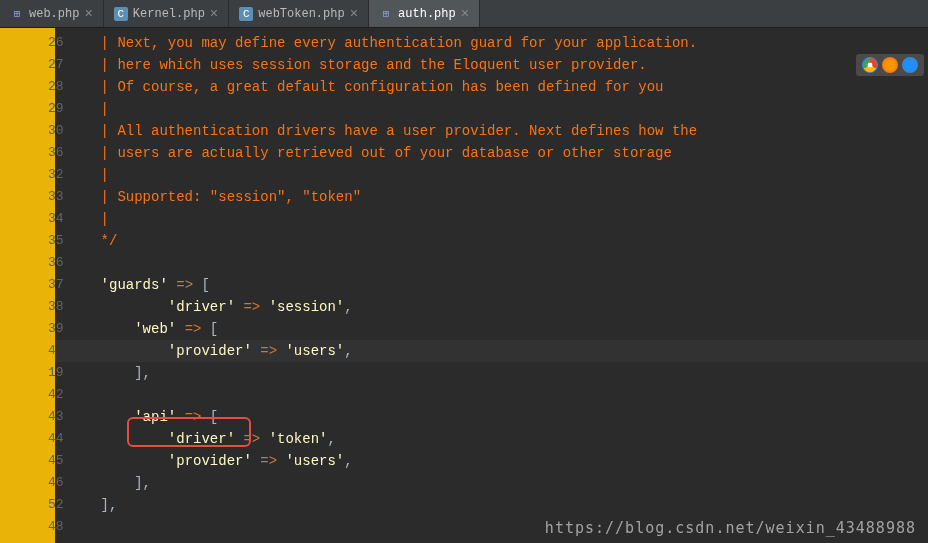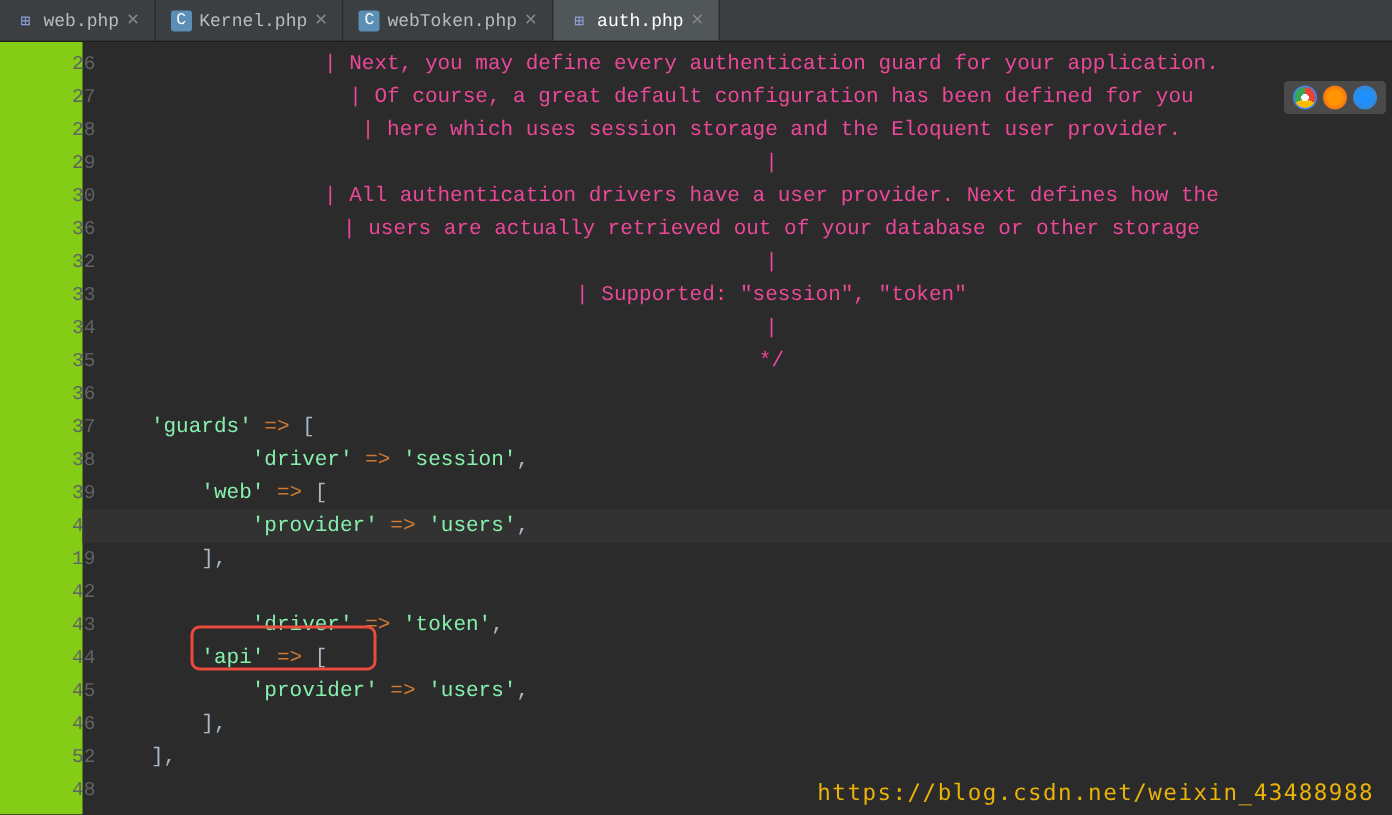--- a/index.html
+++ b/index.html
@@ -33,21 +33,21 @@
 }
 .tab.active { background: #515658; color: #ffffff; }
 .tab .icon { width: 14px; height: 14px; display: inline-flex; align-items: center; justify-content: center; font-size: 11px; }
 .tab .close { color: #888; font-size: 14px; }
 .php-icon { color: #8e9dd8; }
 .c-icon { background: #5b8fb6; color: #fff; border-radius: 2px; width: 13px; height: 13px; font-size: 9px; display: inline-flex; align-items: center; justify-content: center; }
 
 .editor { display: flex; height: calc(100% - 28px); }
 .gutter {
   width: 55px;
-  background: #84cc16;
+  background: #eab308;
   padding-top: 4px;
   flex-shrink: 0;
   padding-left: 48px;
 }
 .line-num {
   height: 22px;
   line-height: 22px;
   text-align: right;
   padding-right: 18px;
   color: #606366;
@@ -59,35 +59,35 @@
   padding-top: 4px;
   position: relative;
 }
 .line {
   height: 22px;
   line-height: 22px;
   white-space: pre;
   padding-left: 12px;
 }
 .line.highlight { background: #323232; }
-.comment { color: #ec4899; text-align: center; }
-.string { color: #86efac; }
+.comment { color: #f97316; }
+.string { color: #fef9c3; }
 .arrow { color: #cc7832; }
 .bracket { color: #a9b7c6; }
 .redact-box {
   position: absolute;
   border: 2px solid #e74c3c;
   border-radius: 6px;
   pointer-events: none;
 }
 .watermark {
   position: absolute;
   bottom: 6px;
   right: 12px;
-  color: #eab308;
+  color: #a3a3a3;
   font-size: 15px;
   font-family: monospace;
   letter-spacing: 1px;
 }
 .browser-icons {
   position: absolute;
   top: 54px;
   right: 4px;
   display: flex;
   gap: 4px;
@@ -148,38 +148,38 @@
     <div class="line-num">43</div>
     <div class="line-num">44</div>
     <div class="line-num">45</div>
     <div class="line-num">46</div>
     <div class="line-num">52</div>
     <div class="line-num">48</div>
   </div>
 
   <div class="code">
     <div class="line comment">    | Next, you may define every authentication guard for your application.</div>
+    <div class="line comment">    | here which uses session storage and the Eloquent user provider.</div>
     <div class="line comment">    | Of course, a great default configuration has been defined for you</div>
-    <div class="line comment">    | here which uses session storage and the Eloquent user provider.</div>
     <div class="line comment">    |</div>
     <div class="line comment">    | All authentication drivers have a user provider. Next defines how the</div>
     <div class="line comment">    | users are actually retrieved out of your database or other storage</div>
     <div class="line comment">    |</div>
     <div class="line comment">    | Supported: "session", "token"</div>
     <div class="line comment">    |</div>
     <div class="line comment">    */</div>
     <div class="line"></div>
     <div class="line">    <span class="string">'guards'</span><span class="arrow"> =&gt; </span><span class="bracket">[</span></div>
     <div class="line">            <span class="string">'driver'</span><span class="arrow"> =&gt; </span><span class="string">'session'</span><span class="bracket">,</span></div>
     <div class="line">        <span class="string">'web'</span><span class="arrow"> =&gt; </span><span class="bracket">[</span></div>
     <div class="line highlight">            <span class="string">'provider'</span><span class="arrow"> =&gt; </span><span class="string">'users'</span><span class="bracket">,</span></div>
     <div class="line">        <span class="bracket">],</span></div>
     <div class="line"></div>
+    <div class="line">        <span class="string">'api'</span><span class="arrow"> =&gt; </span><span class="bracket">[</span></div>
     <div class="line">            <span class="string">'driver'</span><span class="arrow"> =&gt; </span><span class="string">'token'</span><span class="bracket">,</span></div>
-    <div class="line">        <span class="string">'api'</span><span class="arrow"> =&gt; </span><span class="bracket">[</span></div>
     <div class="line">            <span class="string">'provider'</span><span class="arrow"> =&gt; </span><span class="string">'users'</span><span class="bracket">,</span></div>
     <div class="line">        <span class="bracket">],</span></div>
     <div class="line">    <span class="bracket">],</span></div>
 
     <div class="redact-box" style="top:389px;left:72px;width:124px;height:30px;"></div>
   </div>
 </div>
 
 <div class="browser-icons">
   <span class="bicon chrome"></span>

